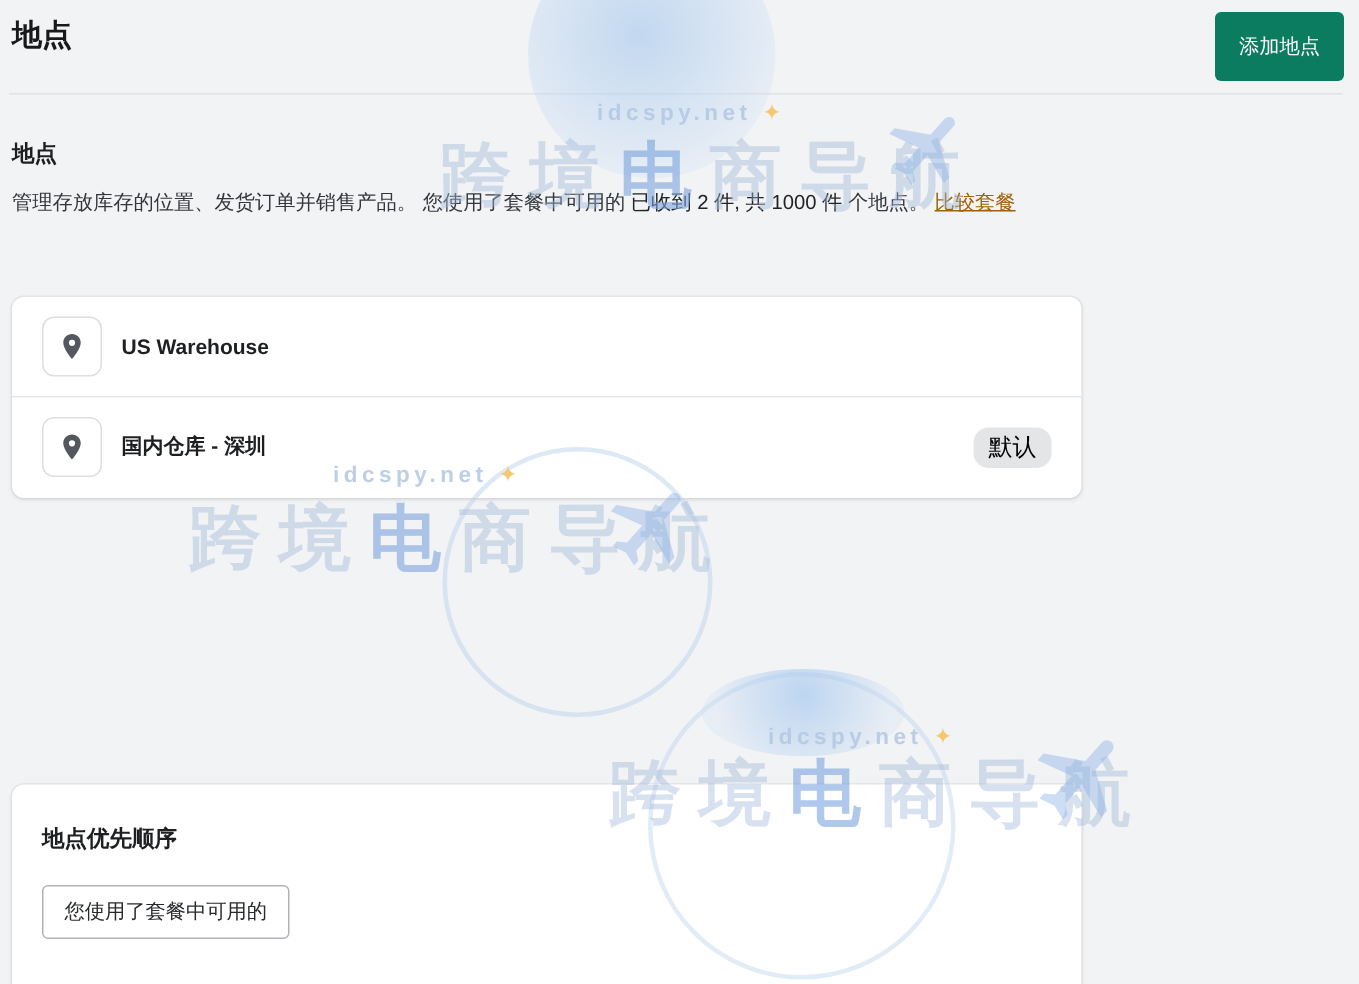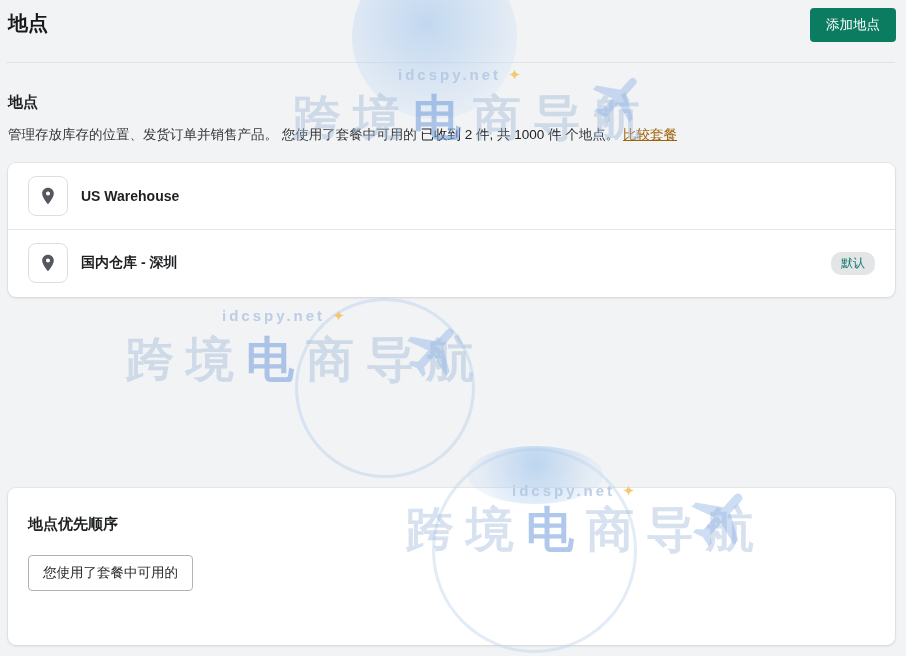--- a/index.html
+++ b/index.html
@@ -1,42 +1,42 @@
 <!DOCTYPE html>
 <html><head>
 <meta charset="utf-8">
 <style>
   * { margin:0; padding:0; box-sizing:border-box; }
   body { font-family:"Liberation Sans","DejaVu Sans",sans-serif; }
   .page { position:relative; width:906px; height:656px; background:#f2f3f5; overflow:hidden; color:#202223;padding-left:48px; }
 
   .page-title { position:absolute; left:8px; top:10px; font-size:20px; font-weight:bold; color:#17191b; }
 
-  .add-btn { position:absolute; left:810px; top:8px; width:86px; height:34px; background:#0b7c60; color:#fff;
+  .add-btn { position:absolute; left:810px; top:8px; width:86px; height:46px; background:#0b7c60; color:#fff;
              font-size:13.5px; border:none; border-radius:4px; display:flex; align-items:center; justify-content:center; cursor:pointer; }
 
   .header-divider { position:absolute; left:6px; top:62px; width:889px; height:1px; background:#e0e2e4; }
 
   .section-heading { position:absolute; left:8px; top:93px; font-size:15px; font-weight:bold; color:#1d1f21; }
   .section-desc { position:absolute; left:8px; top:126px; font-size:13.5px; color:#33363a; }
   .section-desc .b { font-weight:normal; color:#202223; }
   .link { color:#a16207; text-decoration:underline; cursor:pointer; }
 
-  .card { position:absolute; left:8px; width:887px; background:#fff; border-radius:8px;
-          box-shadow:0 0 0 1px rgba(63,63,68,.06), 0 1px 3px rgba(63,63,68,.12); }
+  .card { position:absolute; left:8px; width:713px; background:#fff; border-radius:8px;
+          box-shadow:0 0 0 1px rgba(63,63,68,.06), 0 1px 3px rgba(63,63,68,.12);margin-top:35px; }
 
   .card-locations { top:163px; height:134px; }
   .loc-row { display:flex; align-items:center; height:66px; padding:0 20px; cursor:pointer; }
   .loc-row.first { height:67px; border-bottom:1px solid #e3e5e7; }
   .icon-box { flex:0 0 40px; width:40px; height:40px; border:1px solid #dcdee1; border-radius:8px; background:#fff;
               display:flex; align-items:center; justify-content:center; }
   .loc-text { margin-left:13px; }
   .loc-name { font-size:14px; font-weight:bold; color:#1d1f21; }
   .loc-addr { font-size:13.5px; color:#6b7075; margin-top:3px; }
-  .badge { margin-left:auto; background:#e4e5e7; border-radius:10px; padding:3px 10px; font-size:12px; color:#0f766e; white-space:nowrap; }
+  .badge { margin-left:auto; background:#e4e5e7; border-radius:10px; padding:3px 10px; font-size:16px; color:#000000; white-space:nowrap; }
 
   .card-default { top:312px; height:161px; padding:28px 20px; }
   .card-priority { top:488px; height:157px; padding:27px 20px; }
   .card-heading { font-size:15px; font-weight:bold; color:#1d1f21; }
   .card-body { font-size:13.5px; color:#2b2e31; margin-top:22px; }
   .sec-btn { display:inline-block; margin-top:21px; background:#fff; border:1px solid #afb3b8; border-radius:4px;
              padding:8px 14px; font-size:13.5px; color:#27292b; cursor:pointer; }
 
   
   .wm { position:absolute; pointer-events:none; z-index:10; }

